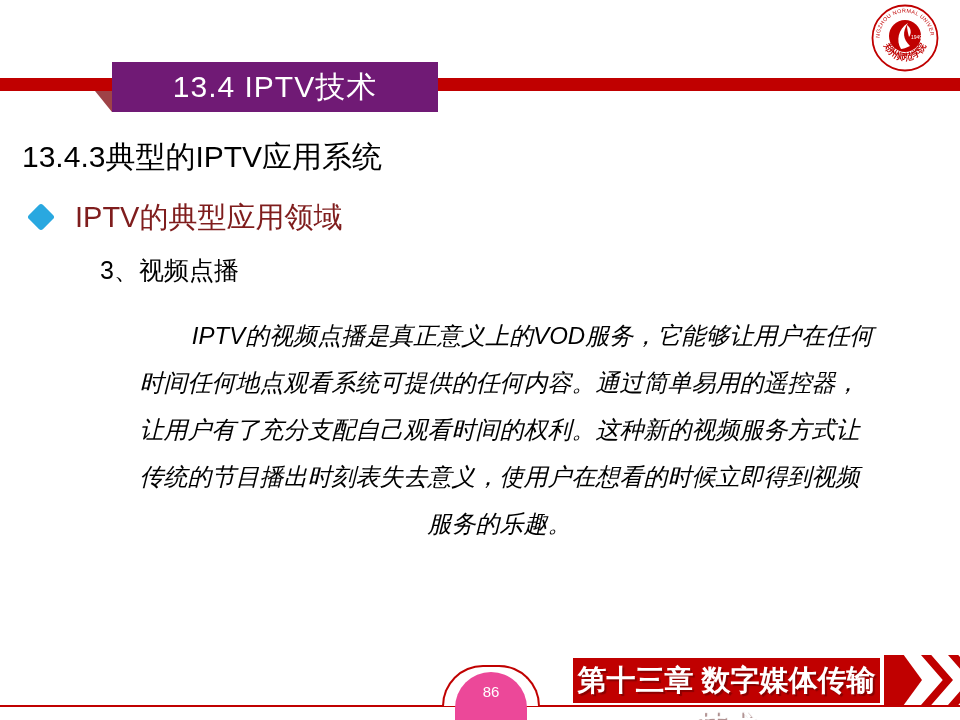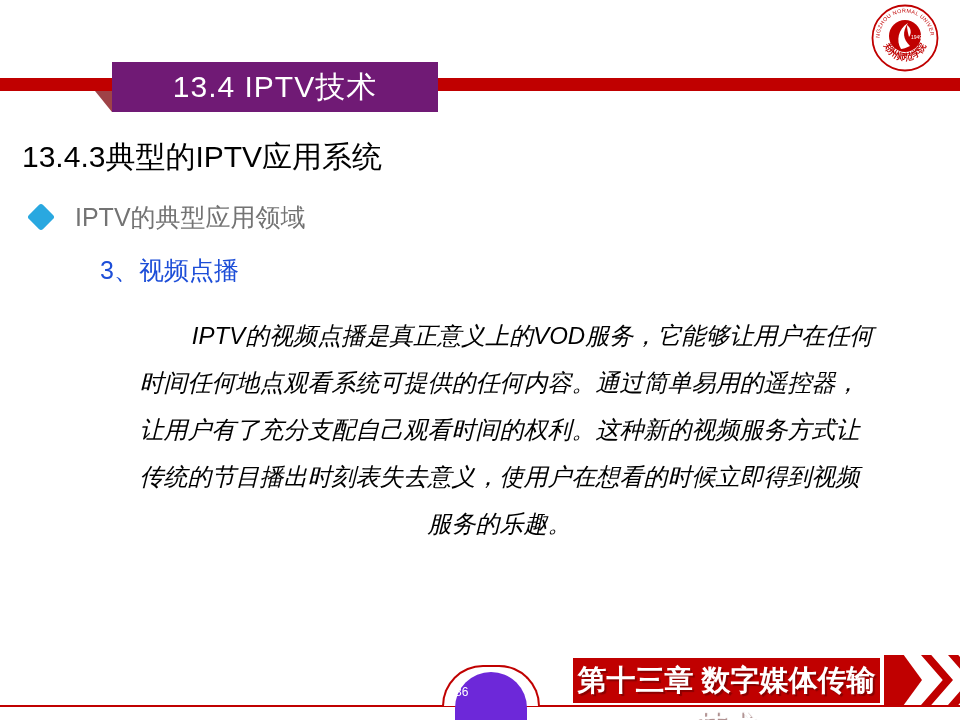--- a/index.html
+++ b/index.html
@@ -33,48 +33,48 @@
     position:absolute;left:22px;top:138px;width:900px;
     color:#000000;font-size:30px;font-weight:normal;line-height:38px;
   }
   .diamond{
     position:absolute;left:31px;top:207px;width:20px;height:20px;
     background:#29A8E0;border-radius:3px;
     transform:rotate(45deg);
   }
   .bullet-label{
     position:absolute;left:75px;top:202px;width:800px;
-    color:#737373;font-size:25px;line-height:30px;
+    color:#7f1d1d;font-size:29px;line-height:30px;
   }
   .numbered-item{
     position:absolute;left:100px;top:255px;width:800px;
-    color:#1d4ed8;font-size:25px;line-height:30px;
+    color:#000000;font-size:25px;line-height:30px;
   }
   .body-text{
     position:absolute;left:52px;top:312px;width:895px;
     color:#000000;font-size:24px;line-height:47px;
     white-space:pre-line;text-indent:66px;text-align:center;font-style:italic;
   }
   
   .footer-line{
     position:absolute;left:0;top:705px;width:960px;height:2px;
     background:#C00000;
   }
   .page-arc{
     position:absolute;left:442px;top:665px;width:98px;height:41px;
     background:#ffffff;
     border:2px solid #C00000;border-bottom:none;
     border-radius:51px 51px 0 0;
     box-sizing:border-box;
   }
   .page-dome{
     position:absolute;left:455px;top:672px;width:72px;height:48px;
-    background:#6d28d9;
+    background:#ec4899;
     border-radius:36px 36px 0 0;
-    color:#ffffff;font-size:12px;text-align:left;line-height:40px;
+    color:#ffffff;font-size:15px;text-align:center;line-height:40px;
   }
   .chapter-box{
     position:absolute;left:573px;top:658px;width:307px;height:45px;
     background:#C00000;
     color:#ffffff;font-size:29px;font-weight:bold;
     text-align:center;line-height:45px;
     text-shadow:2px 2px 1px rgba(70,0,0,0.45);
   }
   .chevron-solid{
     position:absolute;left:884px;top:655px;width:38px;height:50px;

